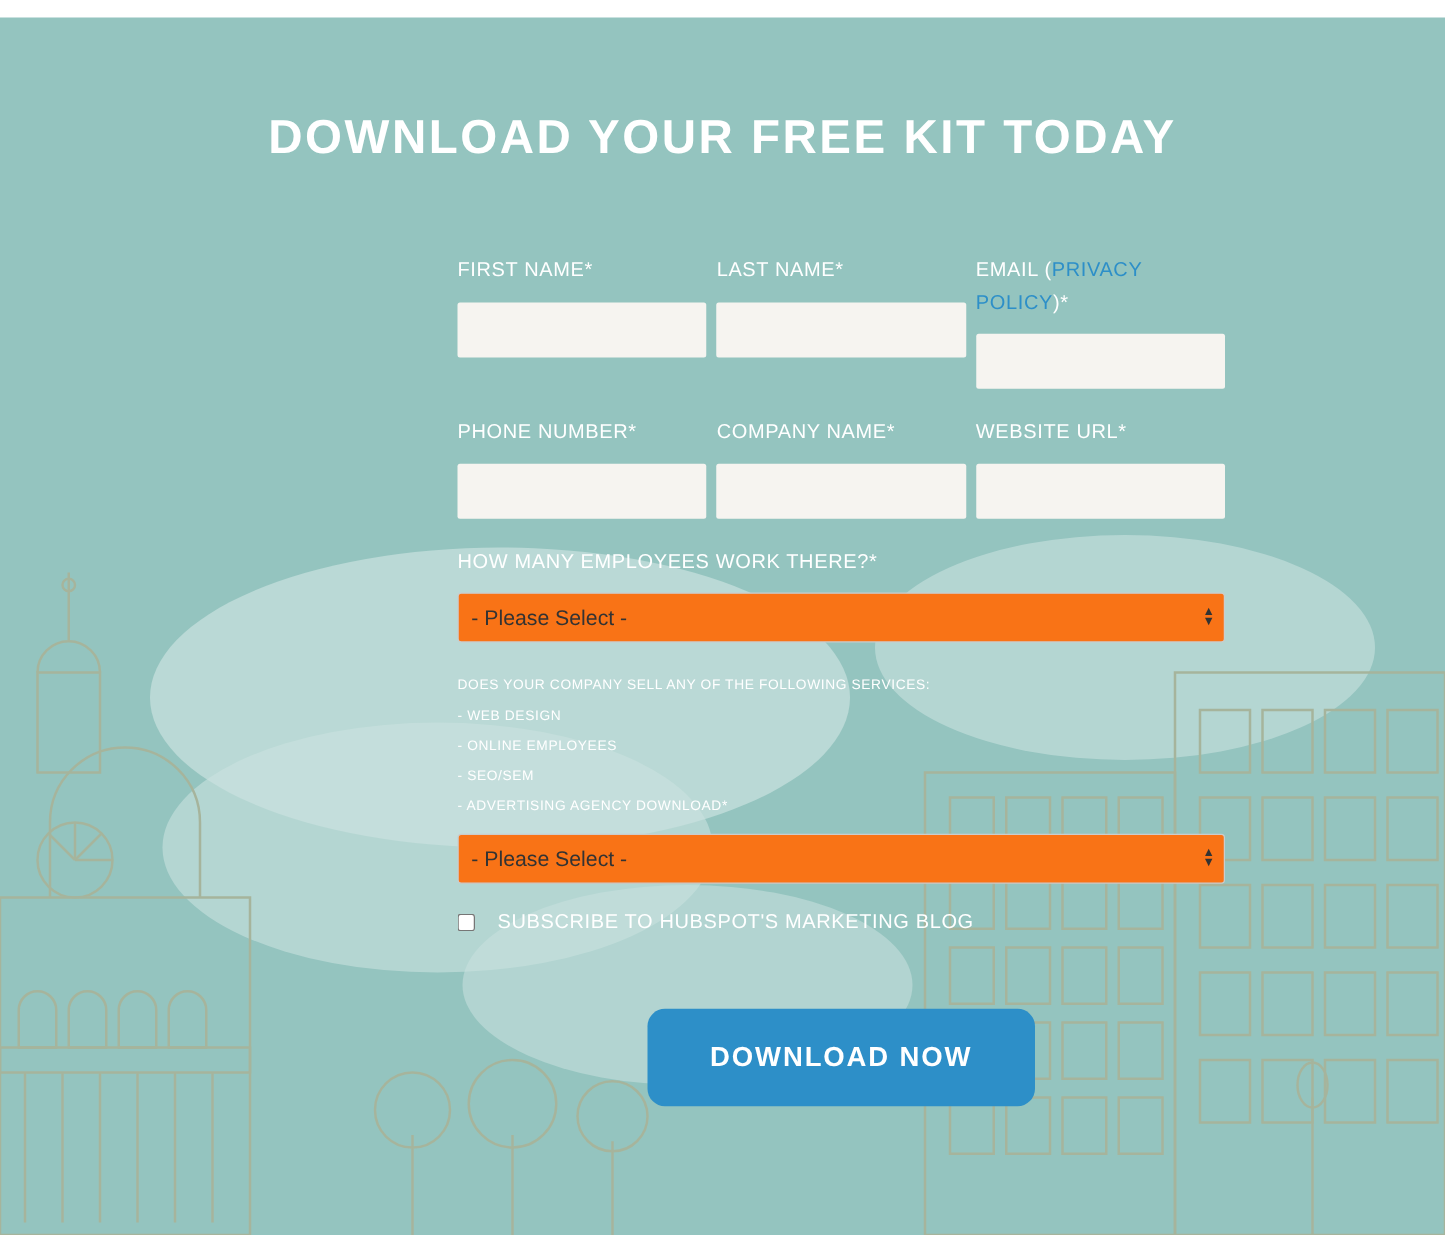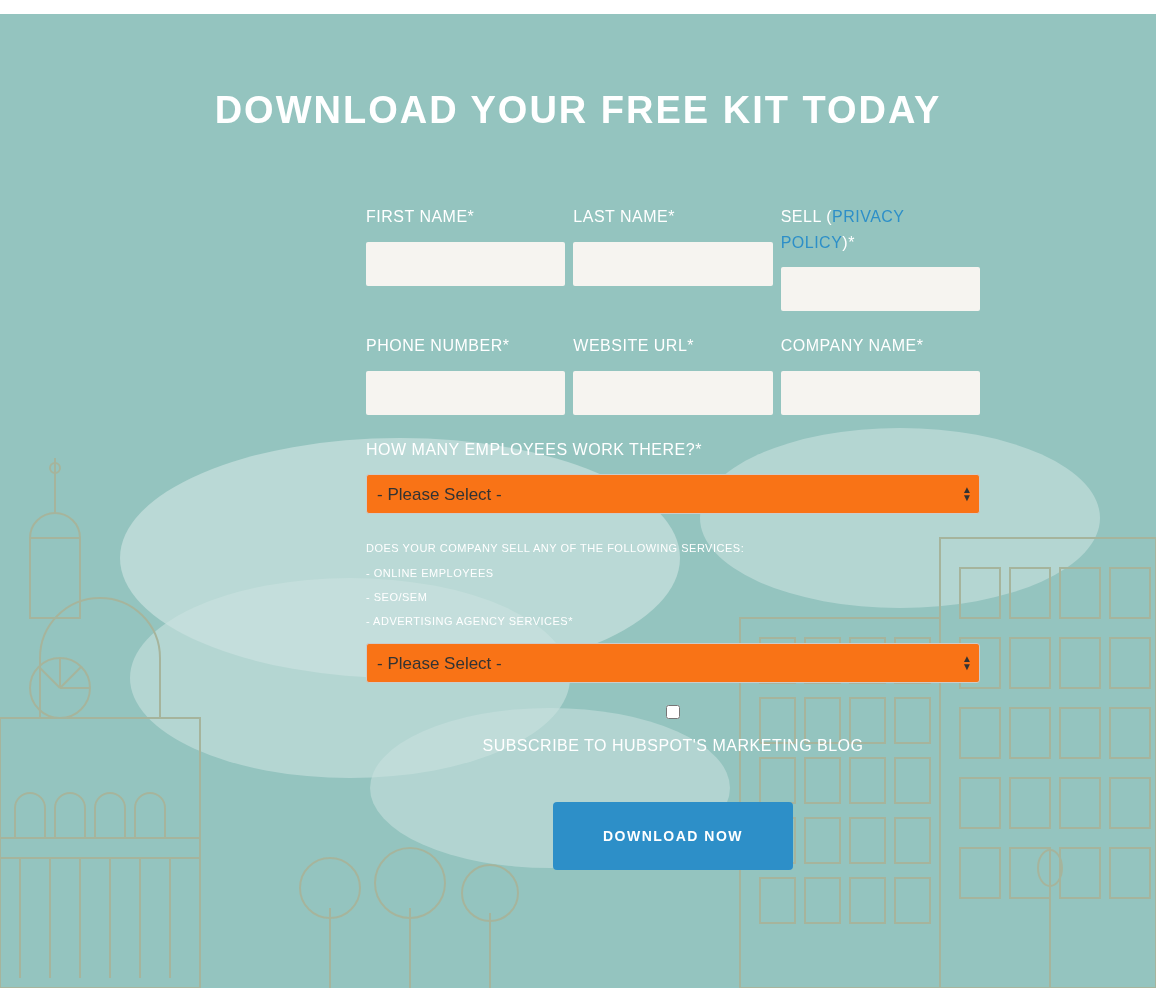--- a/index.html
+++ b/index.html
@@ -131,47 +131,46 @@
   color: #333;
   display: flex;
   flex-direction: column;
 }
 
 .checkbox-row {
   display: flex;
   align-items: center;
   gap: 18px;
   margin-top: 18px;
-  margin-bottom: 47px;
-  flex-direction: column;
+  margin-bottom: 60px;
 }
 
 .checkbox-row input[type="checkbox"] {
   width: 14px;
   height: 14px;
 }
 
 .checkbox-row span {
   color: #fff;
   font-size: 16px;
   letter-spacing: 0.5px;
 }
 
 .cta {
   display: block;
   margin: 0 auto;
   background: #2d8fc8;
   color: #fff;
   border: none;
   padding: 26px 50px;
-  font-size: 14px;
+  font-size: 22px;
   font-weight: 600;
   letter-spacing: 1.5px;
   cursor: pointer;
-  border-radius: 4px;
+  border-radius: 14px;
 }
 </style>
 </head>
 <body>
 
 <div class="top-gap"></div>
 
 <div class="hero">
 
   <svg class="bg-city" viewBox="0 0 1156 650" preserveAspectRatio="xMidYMax slice">
@@ -278,60 +277,61 @@
         <div class="field">
           <label>FIRST NAME*</label>
           <input type="text" style="">
         </div>
         <div class="field">
           <label>LAST NAME*</label>
           <input type="text" style="">
         </div>
         <div class="field">
           <label>
-            <span>SELL (</span><a href="#">PRIVACY POLICY</a><span>)*</span>
+            <span>EMAIL (</span><a href="#">PRIVACY POLICY</a><span>)*</span>
           </label>
           <input type="email" style="">
         </div>
       </div>
 
       <div class="row3">
         <div class="field">
           <label>PHONE NUMBER*</label>
           <input type="tel" style="">
         </div>
         <div class="field">
+          <label>COMPANY NAME*</label>
+          <input type="text" style="">
+        </div>
+        <div class="field">
           <label>WEBSITE URL*</label>
           <input type="url" style="">
-        </div>
-        <div class="field">
-          <label>COMPANY NAME*</label>
-          <input type="text" style="">
         </div>
       </div>
 
       <div class="full">
         <label>HOW MANY EMPLOYEES WORK THERE?*</label>
         <div class="select-wrap">
           <select>
             <option>- Please Select -</option>
           </select>
           <span class="select-arrows">
               <span>▲</span>
               <span>▼</span>
             </span>
         </div>
       </div>
 
       <div class="full">
         <div class="multiline-label">
           <div>DOES YOUR COMPANY SELL ANY OF THE FOLLOWING SERVICES:</div>
+          <div>- WEB DESIGN</div>
           <div>- ONLINE EMPLOYEES</div>
           <div>- SEO/SEM</div>
-          <div>- ADVERTISING AGENCY SERVICES*</div>
+          <div>- ADVERTISING AGENCY DOWNLOAD*</div>
         </div>
         <div class="select-wrap">
           <select>
             <option>- Please Select -</option>
           </select>
           <span class="select-arrows">
               <span>▲</span>
               <span>▼</span>
             </span>
         </div>

